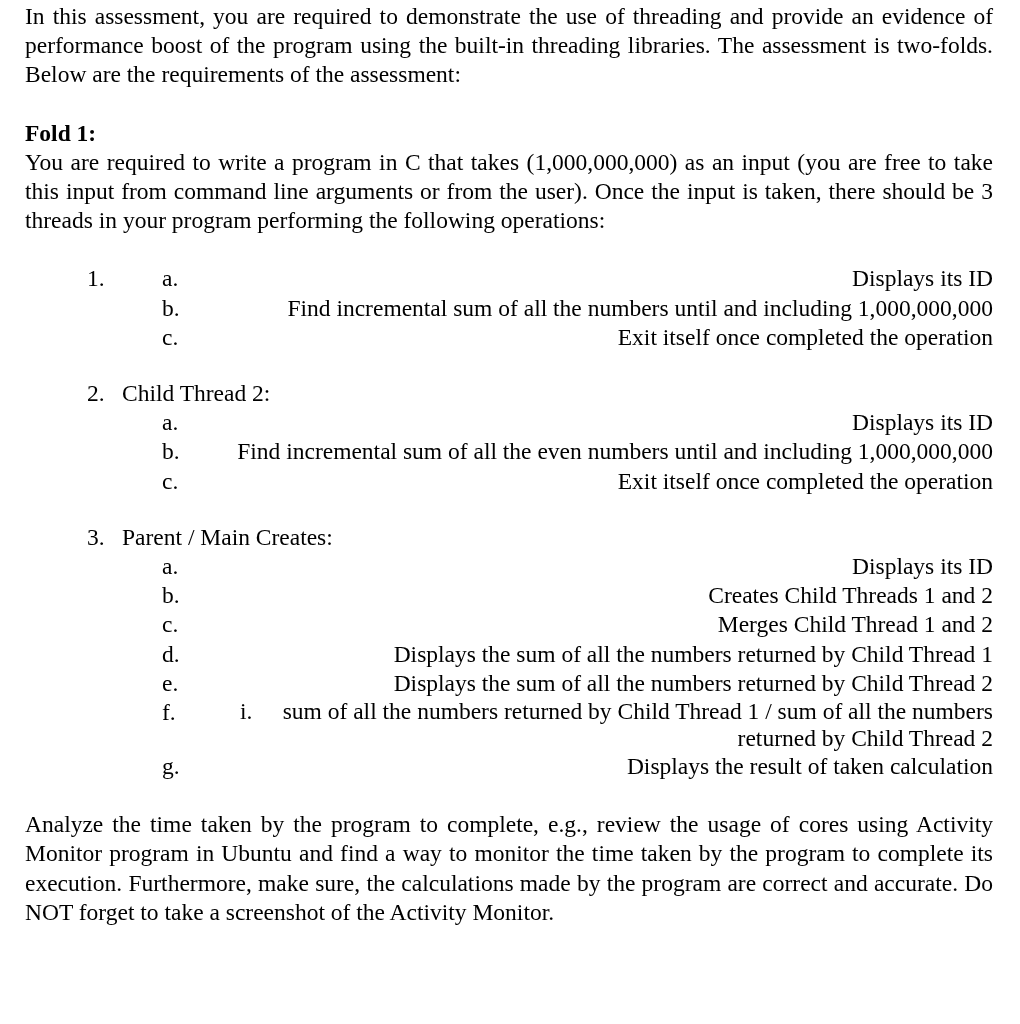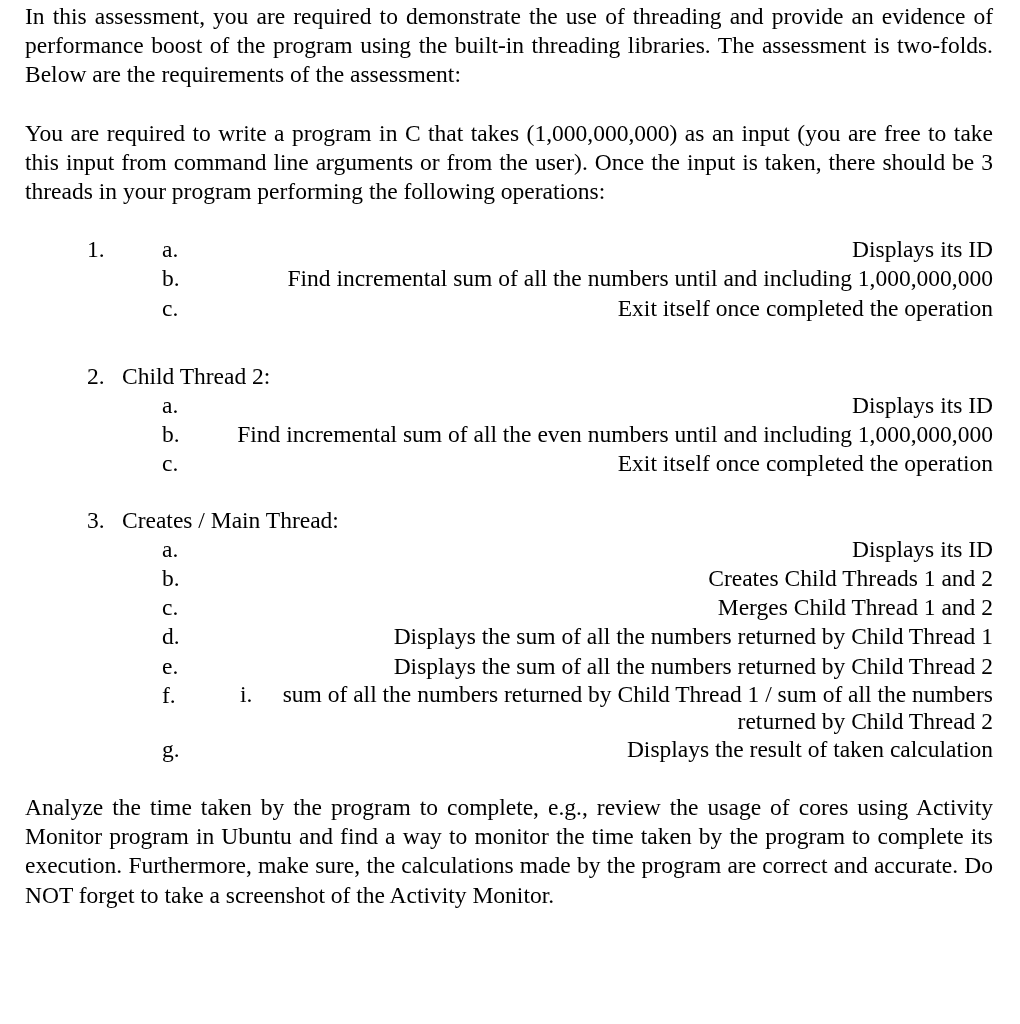--- a/index.html
+++ b/index.html
@@ -133,20 +133,21 @@
 </style>
 </head>
 <body>
 
 <div class="page">
 
   <p class="body-text">In this assessment, you are required to demonstrate the use of threading and provide an evidence of performance boost of the program using the built-in threading libraries. The assessment is two-folds. Below are the requirements of the assessment:</p>
 
   <div class="gap-block"></div>
 
+  <div class="heading">Fold 1:</div>
 
   <p class="body-text">You are required to write a program in C that takes (1,000,000,000) as an input (you are free to take this input from command line arguments or from the user). Once the input is taken, there should be 3 threads in your program performing the following operations:</p>
 
   <div class="gap-block"></div>
 
   <ol class="level1">
 
     <li>
       <span class="marker"></span>
       <ol class="level2">
@@ -158,42 +159,42 @@
           <span class="marker"></span>
           <span class="item-text">Find incremental sum of all the numbers until and including 1,000,000,000</span>
         </li>
         <li>
           <span class="marker"></span>
           <span class="item-text">Exit itself once completed the operation</span>
         </li>
       </ol>
     </li>
 
-    <li style="margin-top:39px;font-family:Liberation Serif, serif;">
+    <li style="margin-top:27px;font-family:Liberation Serif, serif;">
       <span class="marker"></span>
       <span class="li-title">Child Thread 2:</span>
       <ol class="level2">
         <li>
           <span class="marker"></span>
           <span class="item-text">Displays its ID</span>
         </li>
         <li>
           <span class="marker"></span>
           <span class="item-text">Find incremental sum of all the even numbers until and including 1,000,000,000</span>
         </li>
         <li>
           <span class="marker"></span>
           <span class="item-text">Exit itself once completed the operation</span>
         </li>
       </ol>
     </li>
 
     <li style="margin-top:27px;">
       <span class="marker"></span>
-      <span class="li-title">Creates / Main Thread:</span>
+      <span class="li-title">Parent / Main Creates:</span>
       <ol class="level2">
         <li>
           <span class="marker"></span>
           <span class="item-text">Displays its ID</span>
         </li>
         <li>
           <span class="marker"></span>
           <span class="item-text">Creates Child Threads 1 and 2</span>
         </li>
         <li>

